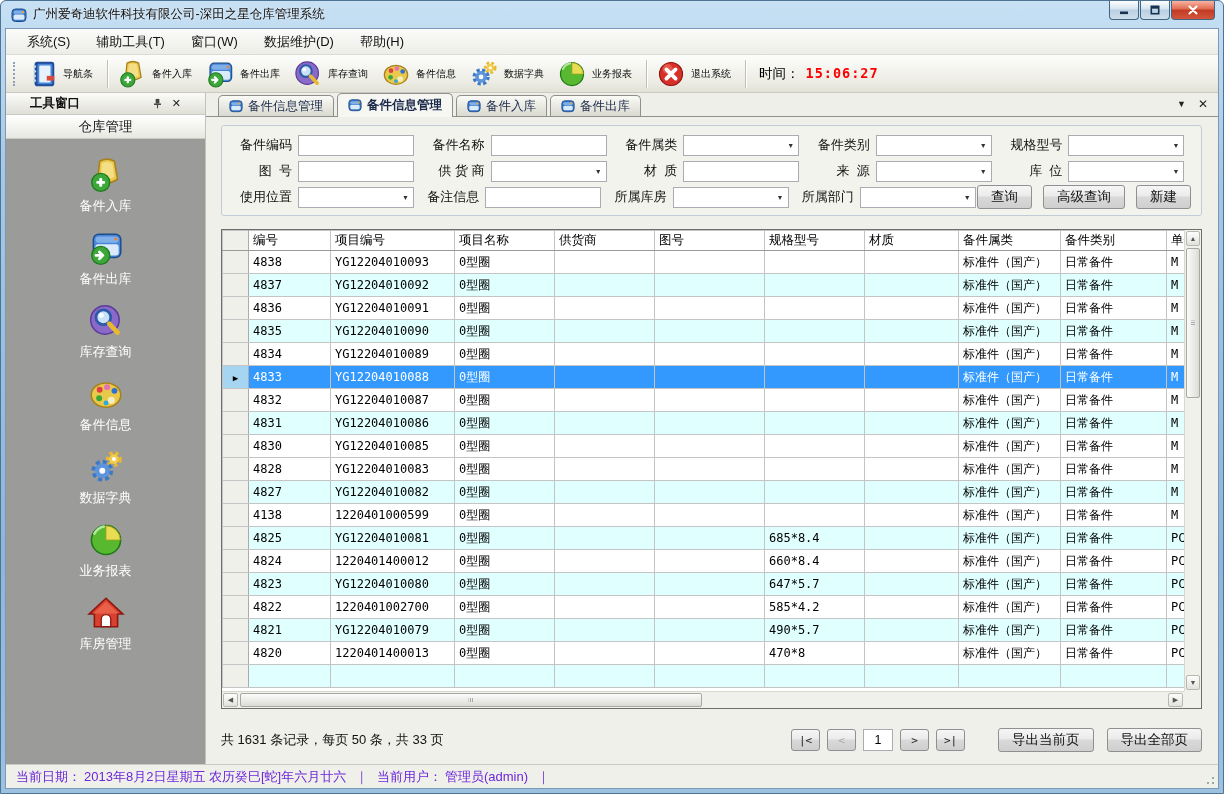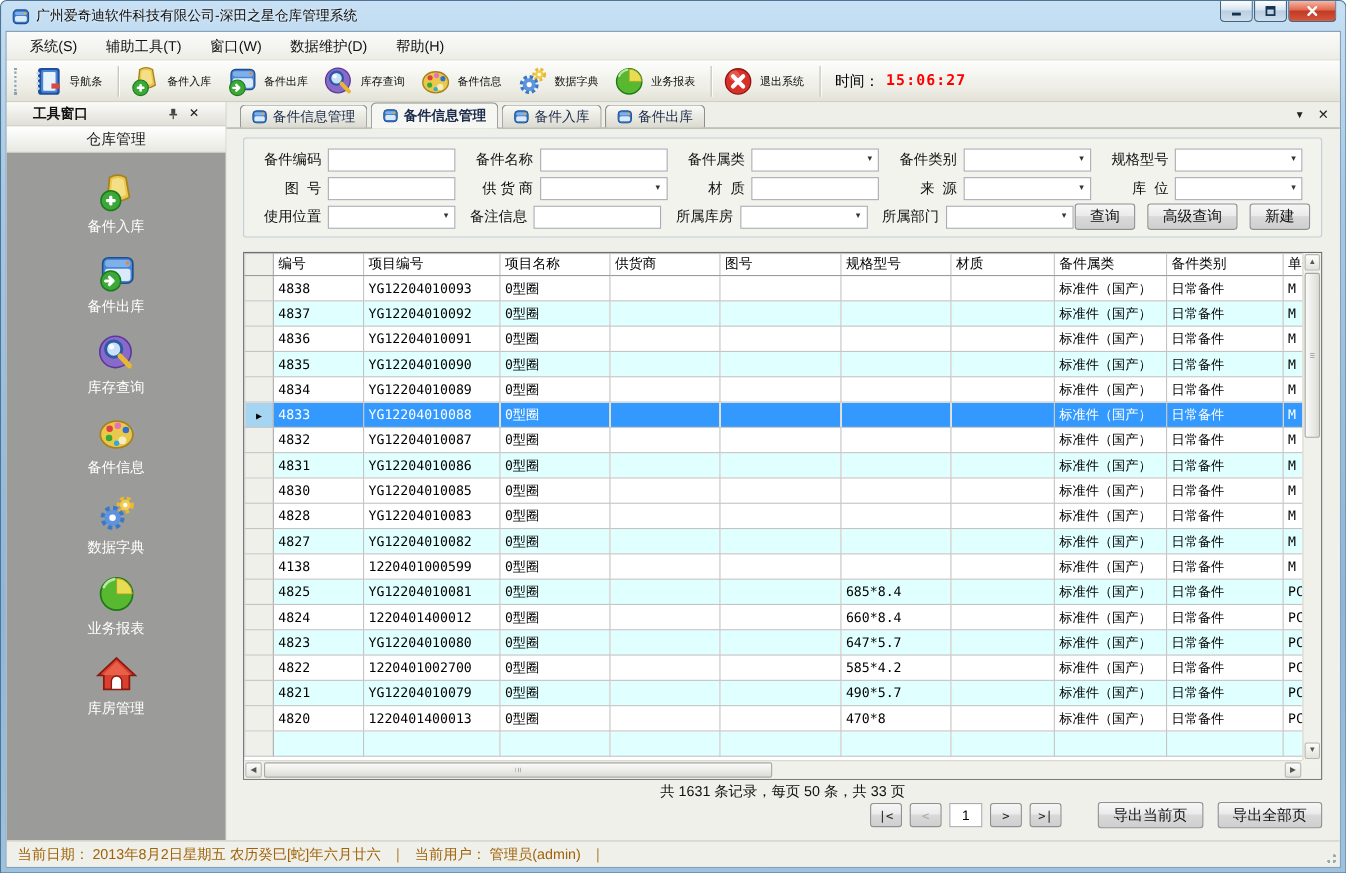--- a/index.html
+++ b/index.html
@@ -106,34 +106,34 @@
   .v-thumb { position:absolute; left:1px; right:1px; top:18px; height:150px;
     background:linear-gradient(90deg,#FBFBFB,#DCDCD6); border:1px solid #A8A8A0; border-radius:2px; }
   .v-thumb::after { content:""; position:absolute; left:4px; right:4px; top:50%; height:5px; transform:translateY(-50%);
     background:repeating-linear-gradient(180deg,#AAA 0,#AAA 1px,transparent 1px,transparent 2px); }
   .h-thumb { position:absolute; top:1px; bottom:1px; left:18px; width:48%;
     background:linear-gradient(180deg,#FBFBFB,#DCDCD6); border:1px solid #A8A8A0; border-radius:2px; }
   .h-thumb::after { content:""; position:absolute; top:4px; bottom:4px; left:50%; width:5px; transform:translateX(-50%);
     background:repeating-linear-gradient(90deg,#AAA 0,#AAA 1px,transparent 1px,transparent 2px); }
 
   
-  .pager { display:flex; align-items:center; margin-top:2px;flex-direction:column; }
+  .pager { display:flex; align-items:center; margin-top:19px; }
   .summary { font-size:13px; color:#111; }
   .pager-nav { margin-left:auto; display:flex; align-items:center; gap:7px; }
   .nav-btn { width:29px; height:22px; display:flex; align-items:center; justify-content:center;
     border:1px solid #8E9091; border-radius:3px; font-size:11px; color:#222;
     font-family:"DejaVu Sans Mono","Liberation Mono",monospace;
     background:linear-gradient(180deg,#F6F6F6,#EBEBEB 45%,#D9D9D9 50%,#CFCFCF); }
   .nav-btn.disabled { color:#A8A8A8; }
   .page-box { width:30px; height:22px; border:1px solid #A9ACB2; background:#FFF; text-align:center; font-size:12.5px; }
   .export-btns { display:flex; gap:13px; margin-left:26px; }
 
   
   .statusbar { position:absolute; left:0; right:0; bottom:0; height:24px; background:#F0F0EB; border-top:1px solid #CACAC2;
-    display:flex; align-items:center; padding:0 10px; font-size:13px; color:#a16207; gap:9px; }
+    display:flex; align-items:center; padding:0 10px; font-size:13px; color:#6d28d9; gap:9px; }
   .resize-grip { position:absolute; right:3px; bottom:3px; width:12px; height:12px;
     background:
       radial-gradient(circle at 10px 10px,#9AA 1.3px,transparent 1.5px),
       radial-gradient(circle at 10px 5px,#9AA 1.3px,transparent 1.5px),
       radial-gradient(circle at 5px 10px,#9AA 1.3px,transparent 1.5px); }
 </style>
 </head>
 <body>
 
 <svg width="0" height="0" style="position:absolute">

